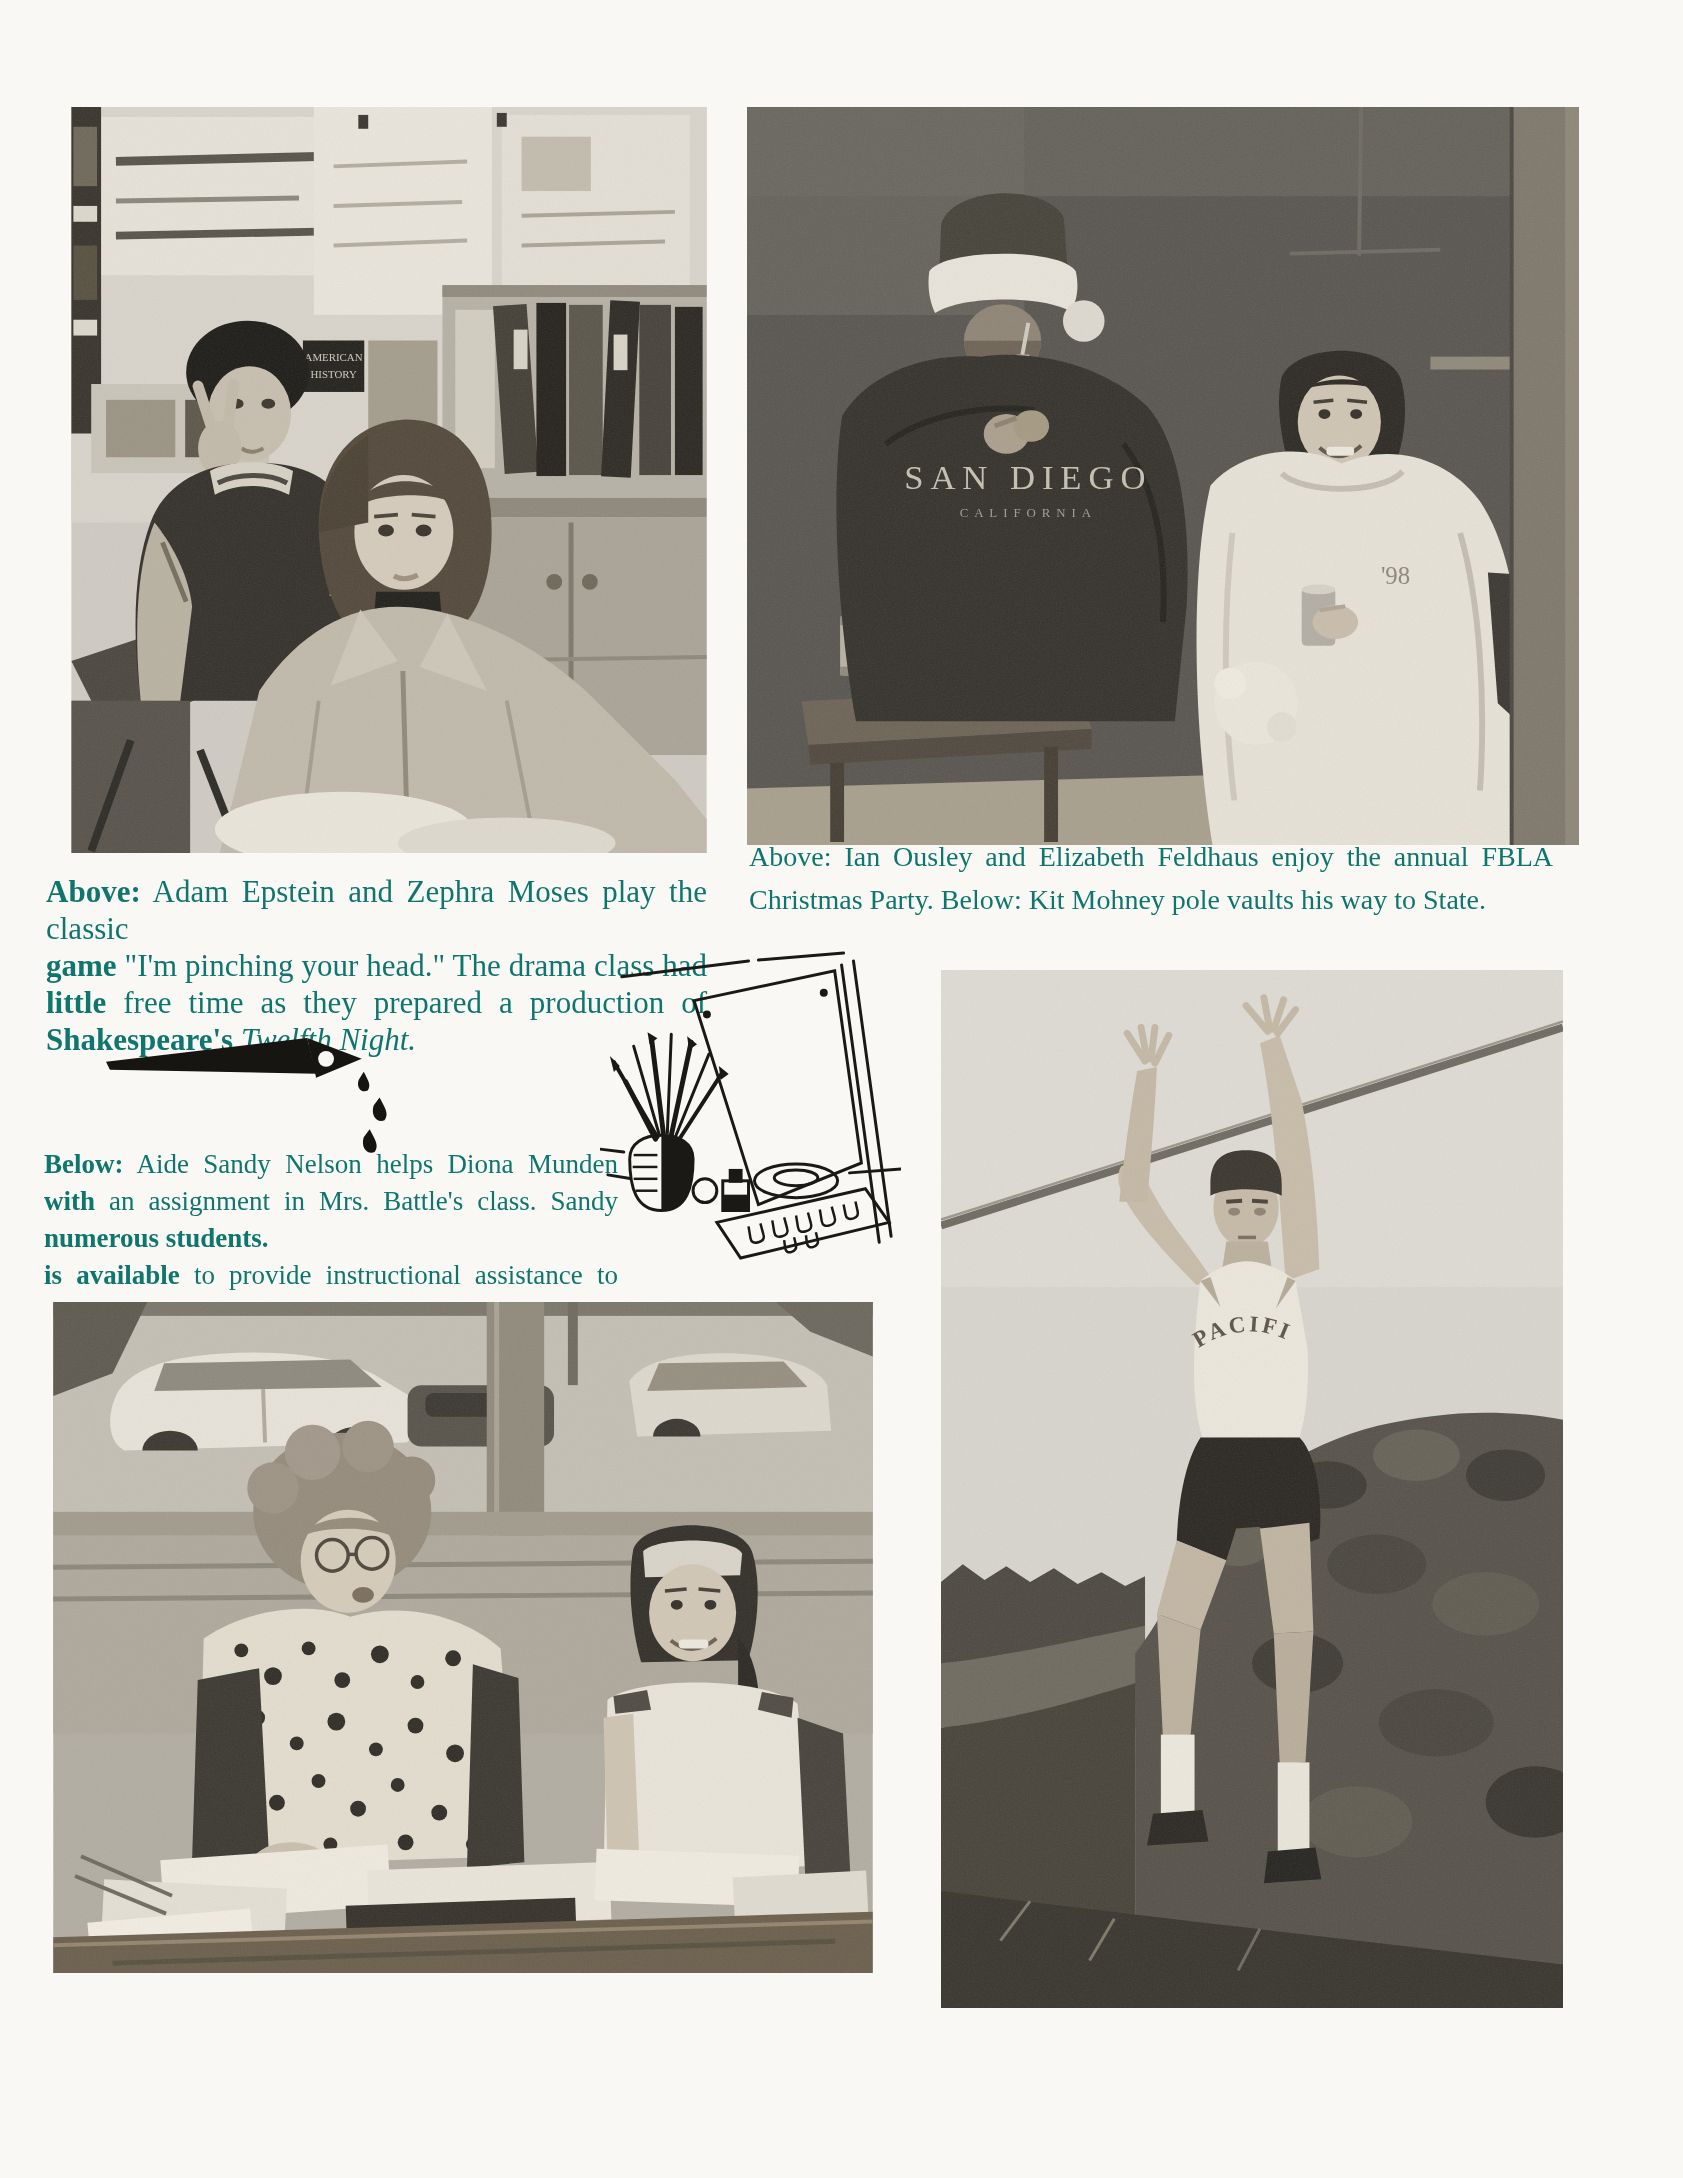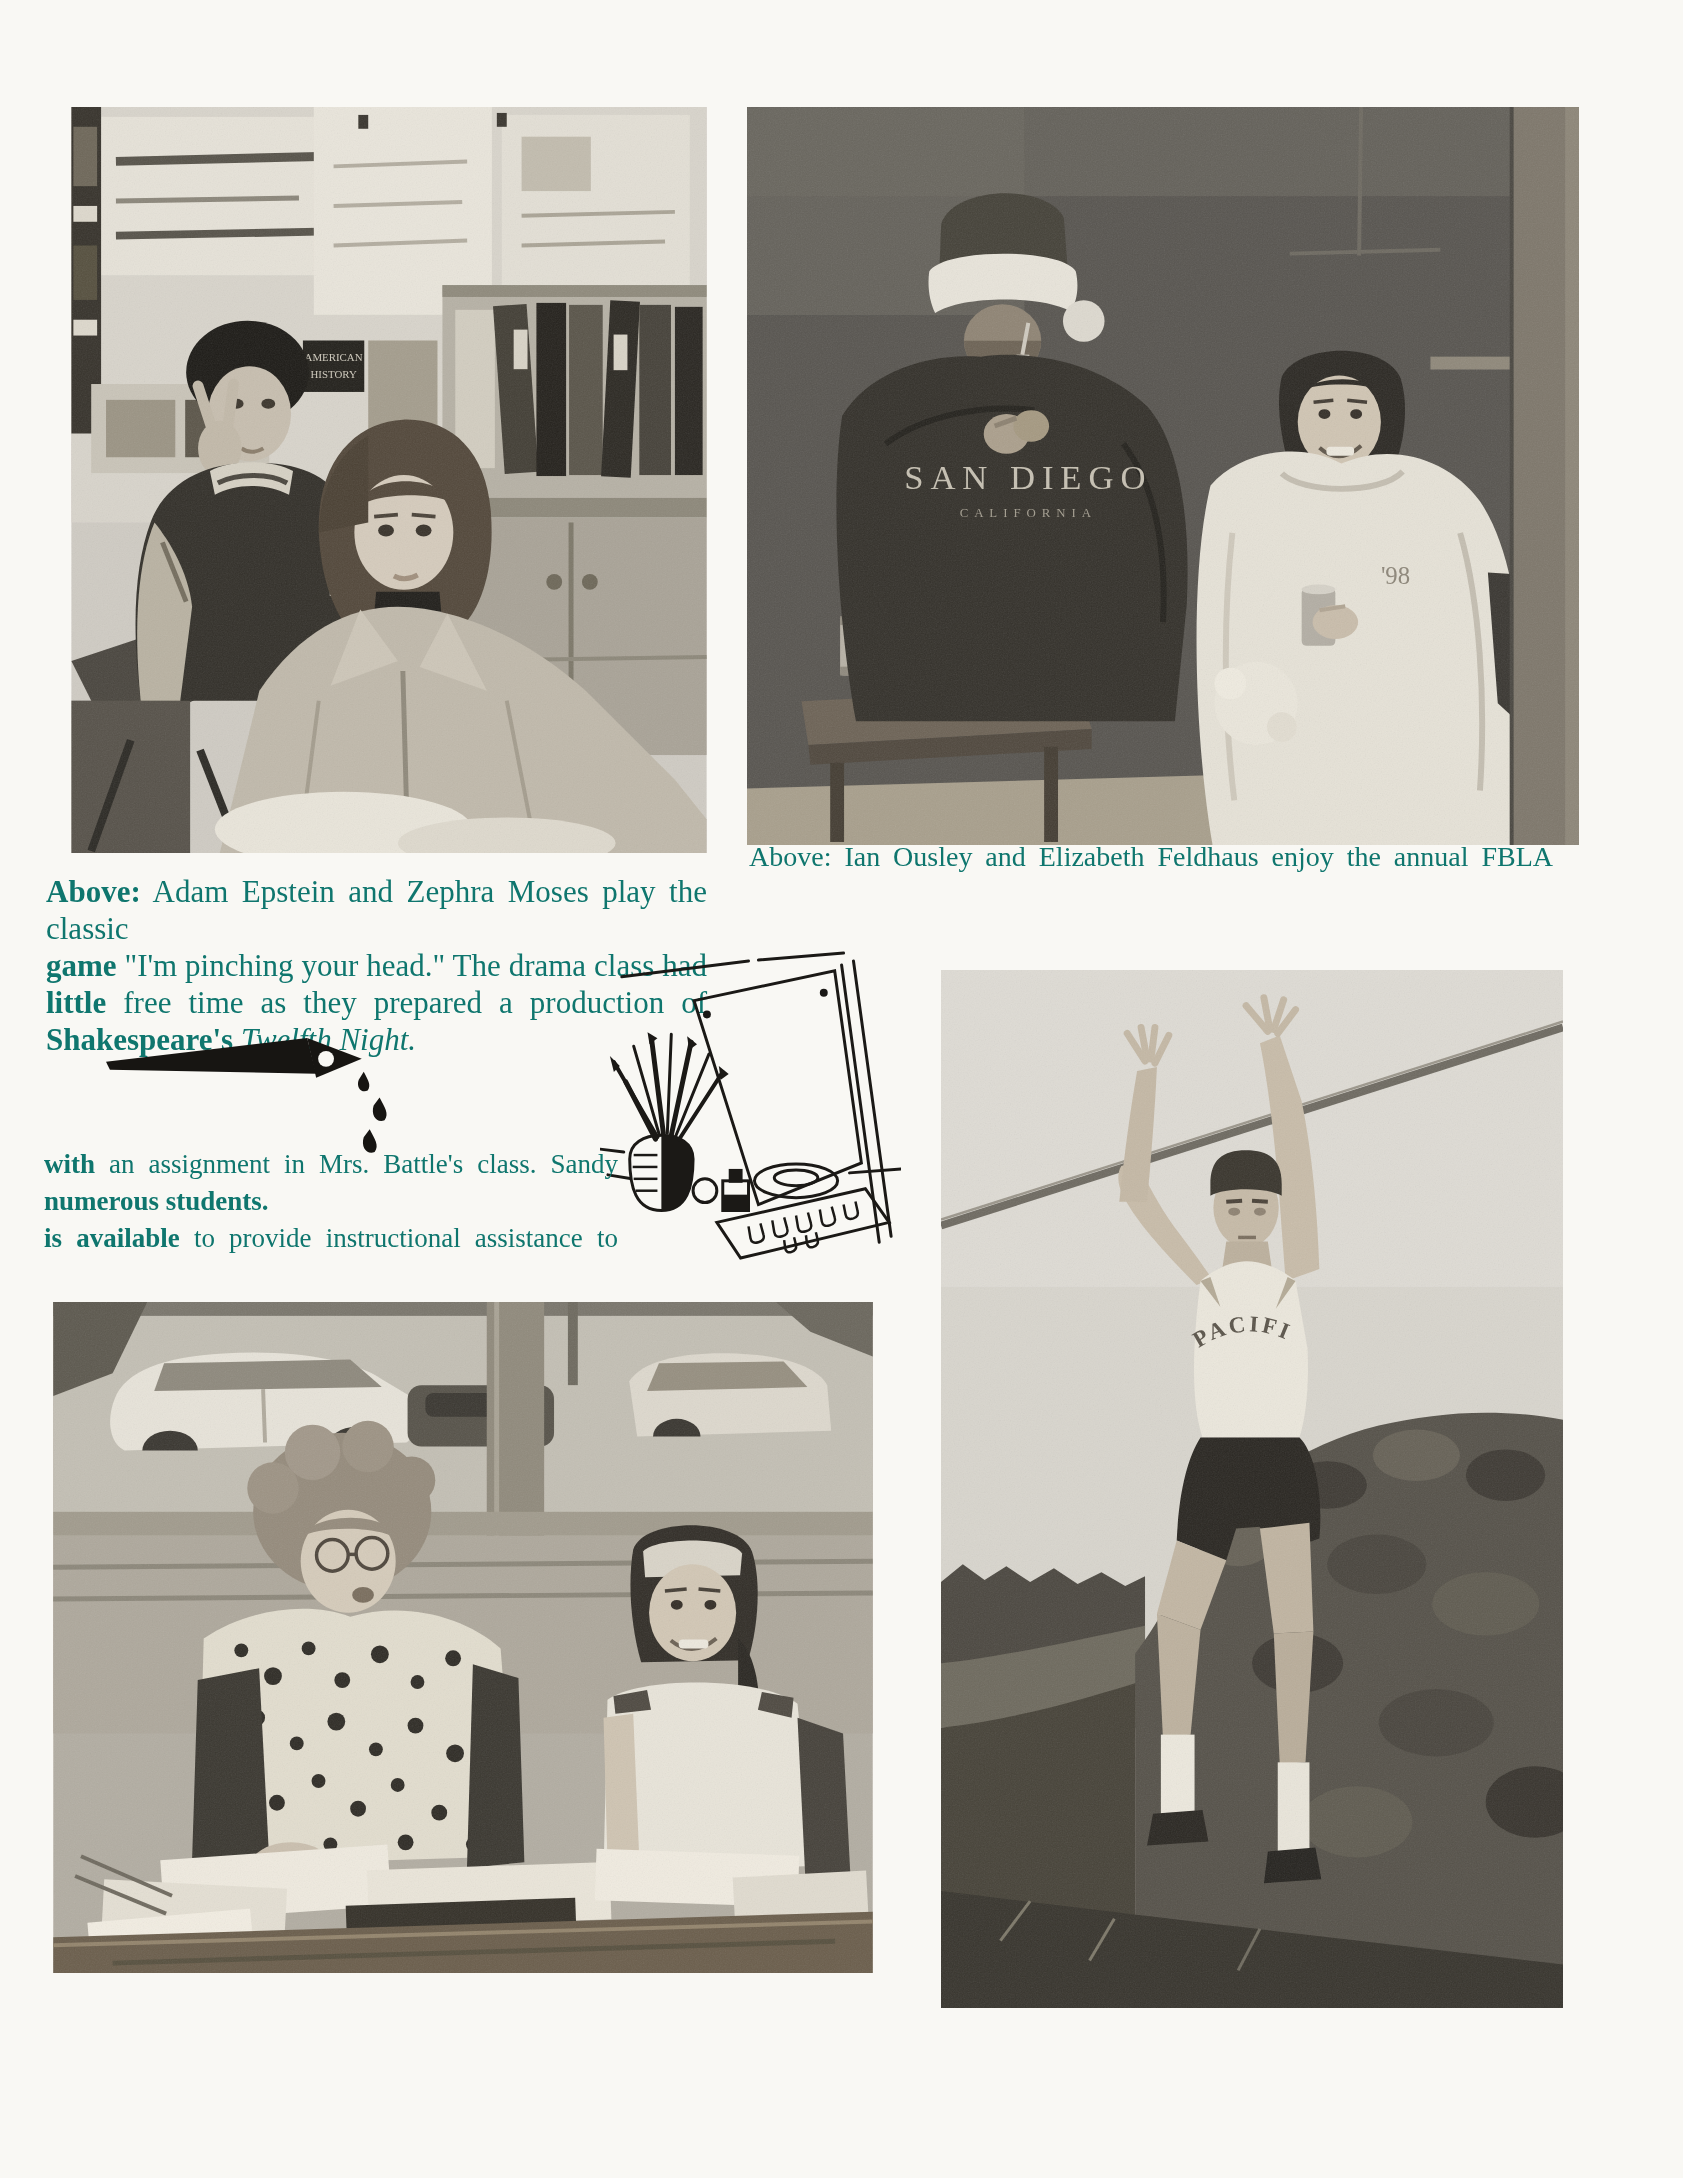--- a/index.html
+++ b/index.html
@@ -224,20 +224,21 @@
     </g>
 
     <rect x="772" y="0" width="68" height="745" fill="#7e776b"></rect>
     <line x1="772" y1="0" x2="772" y2="745" stroke="#4a4741" stroke-width="4"></line>
     <rect x="826" y="0" width="14" height="745" fill="#8d8678"></rect>
     <rect width="840" height="745" filter="url(#f2)" opacity="0.13"></rect>
   </svg>
 
   <div class="cap cap-fbla">
     <span class="ln jl"><span>Above:  Ian Ousley and Elizabeth Feldhaus enjoy the annual FBLA</span></span>
+    <span class="ln"><span>Christmas Party.  Below:  Kit Mohney pole vaults his way to State.</span></span>
   </div>
 
   <div class="cap cap-drama">
     <span class="ln jl"><span class="b">Above:</span><span> Adam Epstein and Zephra Moses play the classic</span></span>
     <span class="ln jl"><span class="b">game</span><span> "I'm pinching your head."  The drama class had</span></span>
     <span class="ln jl"><span class="b">little</span><span> free time as they  prepared a production of</span></span>
     <span class="ln"><span class="b">Shakespeare's </span><span class="i">Twelfth Night.</span></span>
   </div>
 
   <svg class="illus" style="left:104px;top:1032px;" width="342" height="127" viewBox="0 0 345 128">
@@ -300,20 +301,21 @@
       <path d="M174,280 l2,12 q1,6 8,4 q7,-2 5,-8 l-3,-11"></path>
       <path d="M198,275 l2,12 q1,6 8,4 q7,-2 5,-8 l-3,-11"></path>
       <path d="M222,269 l2,12 q1,6 8,4 q7,-2 5,-8 l-3,-11"></path>
       <path d="M246,264 l2,10 q1,6 8,4 q6,-2 4,-8 l-2,-9"></path>
       <path d="M186,300 l1,8 q1,5 6,4 q6,-2 5,-7 l-2,-8"></path>
       <path d="M208,295 l1,8 q1,5 6,4 q6,-2 5,-7 l-2,-8"></path>
     </g>
   </svg>
 
   <div class="cap cap-aide">
+    <span class="ln jl"><span class="b">Below:</span><span> Aide Sandy Nelson helps Diona Munden</span></span>
     <span class="ln jl"><span class="b">with</span><span> an assignment in Mrs. Battle's class.  Sandy</span></span>
     <span class="ln"><span class="b">numerous students.</span></span>
     <span class="ln jl"><span class="b">is available</span><span> to provide instructional assistance to</span></span>
   </div>
 
   <svg class="photo" style="left:53px;top:1302px;" width="820" height="671" viewBox="0 0 828 678">
     <defs>
       <filter id="f3">
           <feTurbulence type="fractalNoise" baseFrequency="0.8" numOctaves="2" stitchTiles="stitch"></feTurbulence>
           <feColorMatrix type="saturate" values="0"></feColorMatrix>

